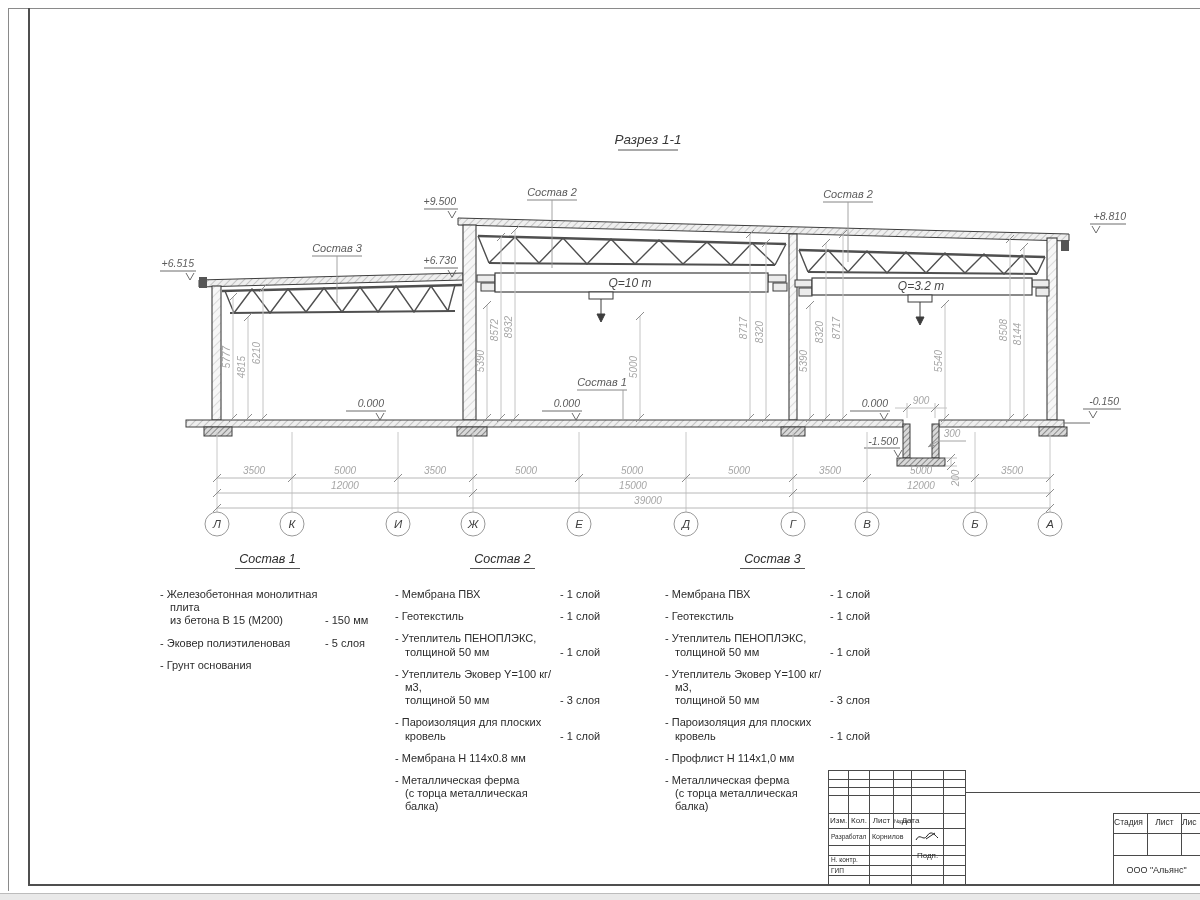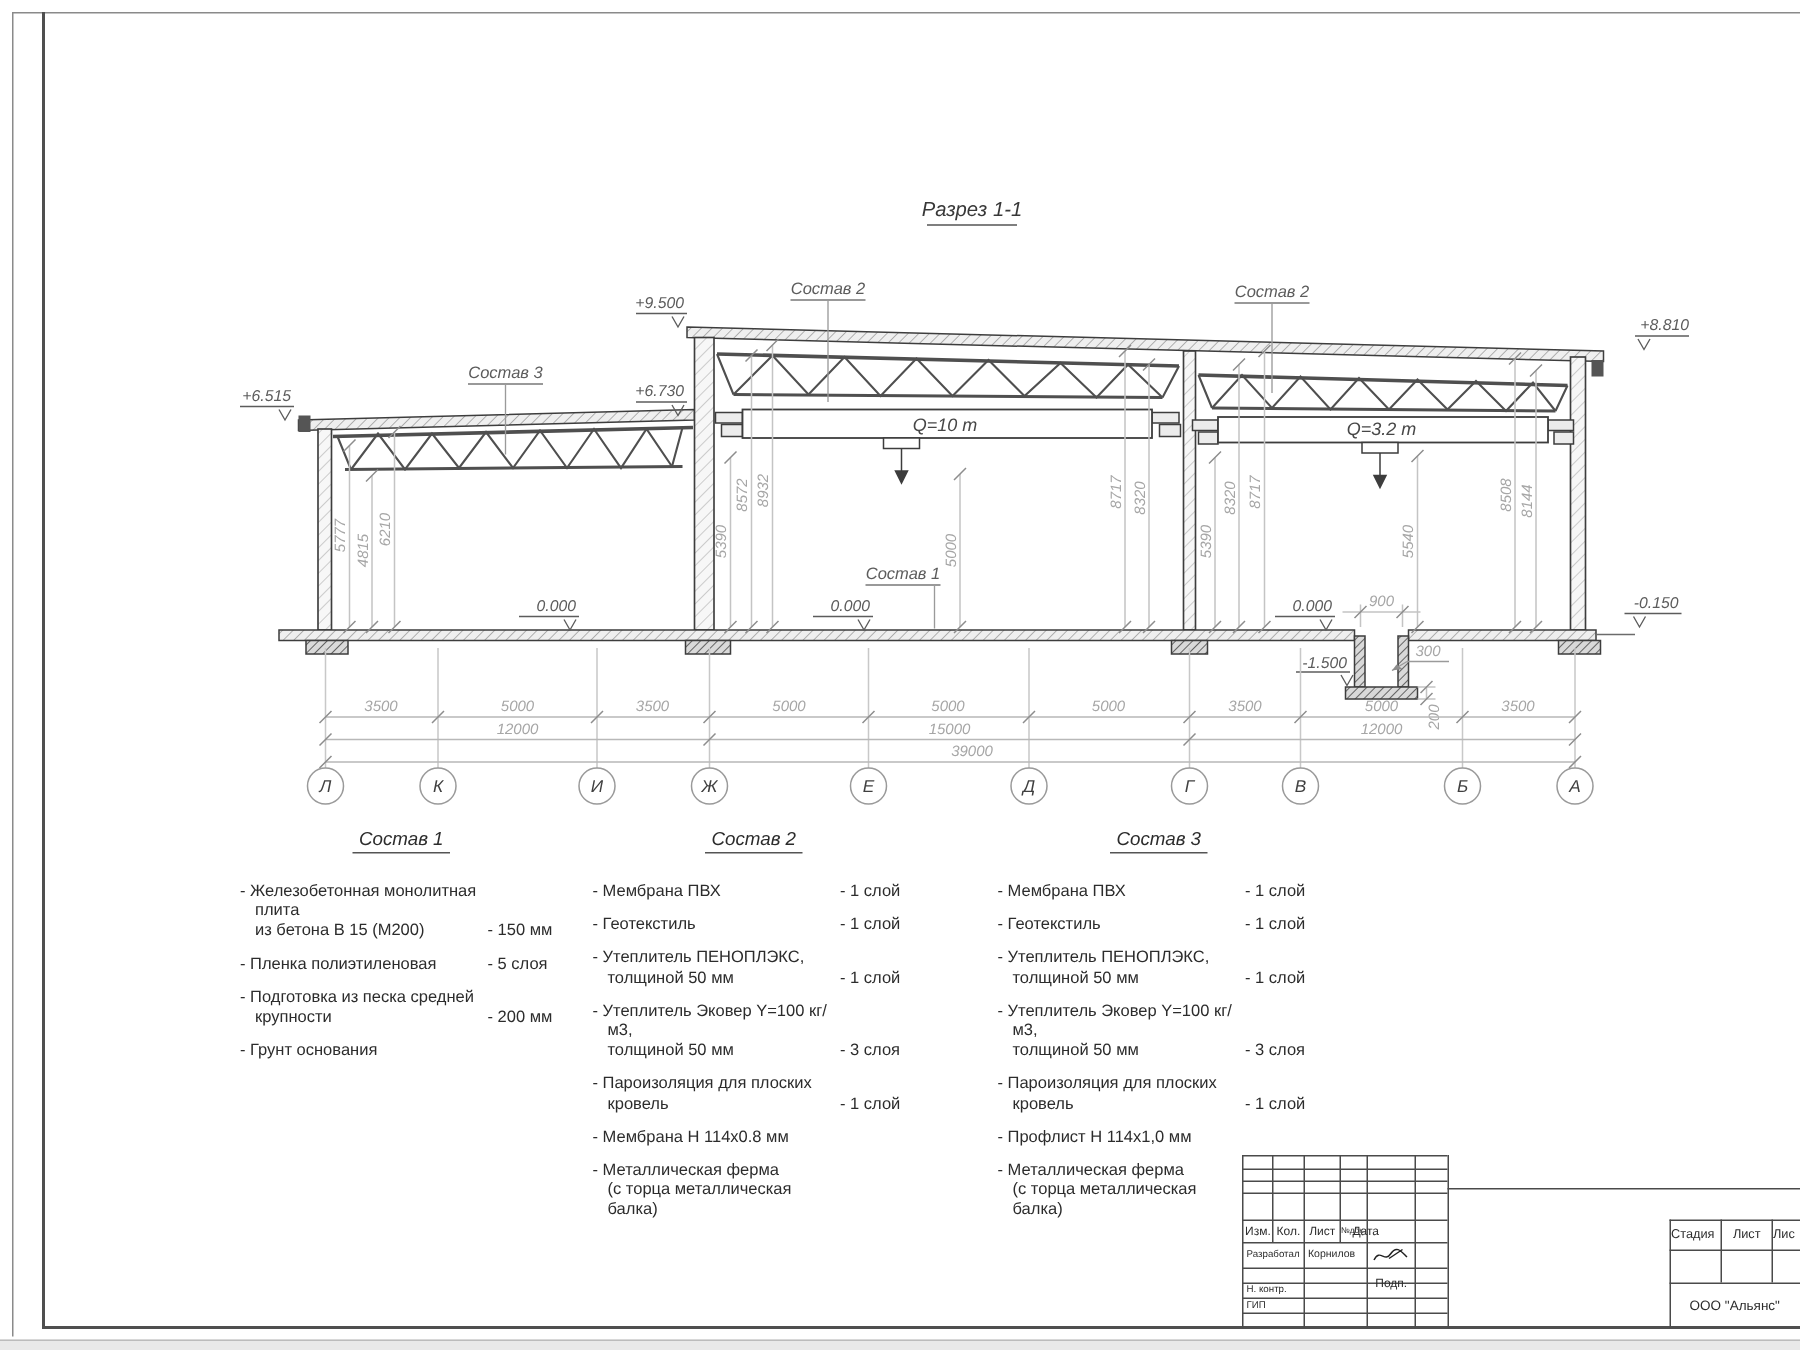--- a/index.html
+++ b/index.html
@@ -259,27 +259,22 @@
   </svg>
 
   <div class="comp" style="left:160px;">
     <div class="comp-title"><span>Состав 1</span></div>
     <div class="comp-item">
         <div class="comp-name">- Железобетонная  монолитная плита
 из бетона В 15 (М200)</div>
         <div class="comp-val">- 150 мм</div>
       </div>
     <div class="comp-item">
-        <div class="comp-name">- Пленка полиэтиленовая</div>
+        <div class="comp-name">- Эковер полиэтиленовая</div>
         <div class="comp-val">- 5 слоя</div>
-      </div>
-    <div class="comp-item">
-        <div class="comp-name">- Подготовка из песка средней
-крупности</div>
-        <div class="comp-val">- 200 мм</div>
       </div>
     <div class="comp-item">
         <div class="comp-name">- Грунт основания</div>
         <div class="comp-val"></div>
       </div>
   </div>
 
   <div class="comp" style="left:395px;">
     <div class="comp-title"><span>Состав 2</span></div>
     <div class="comp-item">

